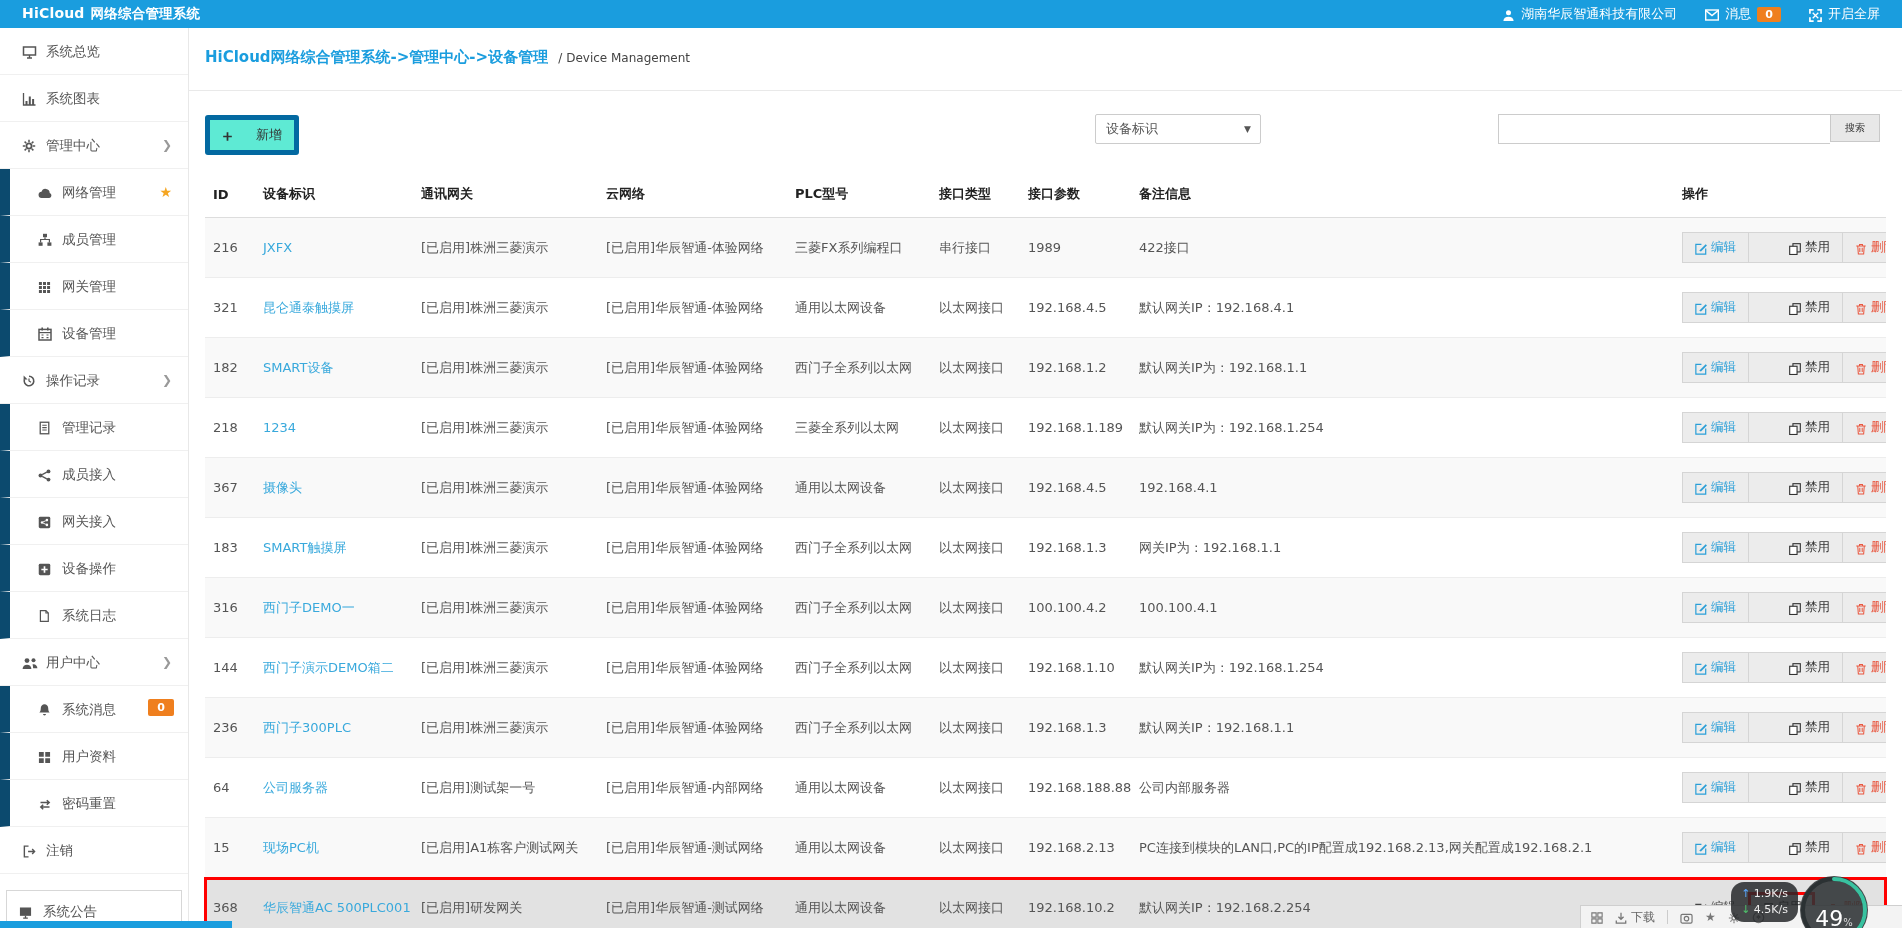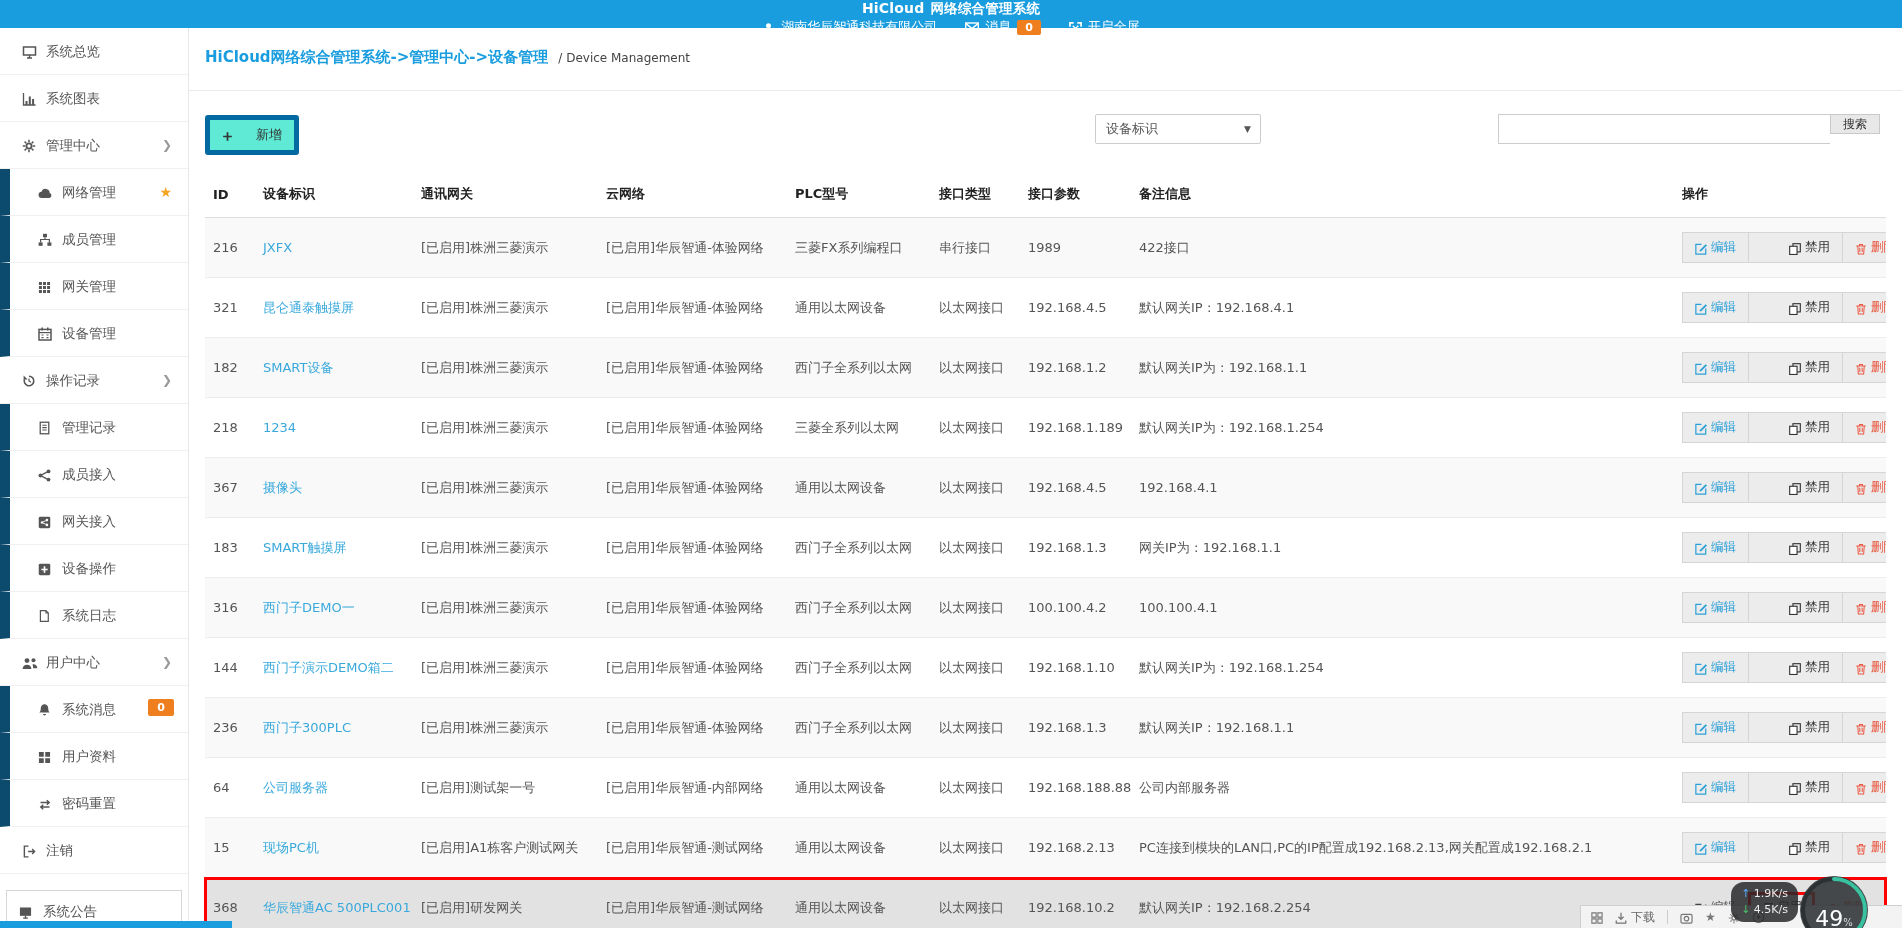--- a/index.html
+++ b/index.html
@@ -2,21 +2,21 @@
 <html style="--accent: #1a9dde; --badge: #ef7f1e; --link: #39a9dc; --danger: #e9573f; --hl: #ff0000; --star: #f5a623; --ring: #39c2a0;"><head>
 <meta charset="utf-8">
 <style>
   * { margin:0; padding:0; box-sizing:border-box; }
   html,body { width:1902px; height:928px; overflow:hidden; background:#fff;
     font-family:"DejaVu Sans","Liberation Sans",sans-serif; font-size:13px; color:#444; }
   svg { vertical-align:middle; }
 
   
   .topbar { height:28px; background:var(--accent); color:#fff; display:flex;
-    align-items:center; justify-content:space-between; padding:0 22px;flex-direction:column; }
+    align-items:center; justify-content:space-between; padding:0 22px; }
   .brand { font-size:14px; font-weight:bold; letter-spacing:.2px; }
   .brand .suffix { font-weight:bold; font-size:13.5px; margin-left:6px; }
   .top-right { display:flex; align-items:center; gap:28px; font-size:13px; }
   .top-item { display:flex; align-items:center; gap:6px; cursor:pointer; }
   .badge-msg { background:var(--badge); color:#fff; font-size:11px; padding:1px 8px;
     border-radius:2px; font-weight:bold; }
 
   
   .sidebar { position:fixed; left:0; top:28px; width:189px; bottom:0; background:#fff;
     border-right:1px solid #e8e8e8; z-index:5; }
@@ -45,22 +45,22 @@
   .btn-add { display:inline-flex; align-items:center; gap:23px; background:#5eead4;
     border:5px solid #0369a1; border-radius:3px; padding:6px 12px; color:#333;
     cursor:pointer; font-size:13px; }
   .filter-select { position:absolute; left:906px; top:23px; width:166px; height:30px;
     border:1px solid #ccc; border-radius:2px; background:#fff; line-height:28px;
     padding:0 10px; color:#555; cursor:pointer; }
   .filter-select .caret { position:absolute; right:9px; font-size:9px; color:#555; }
   .searchbox { position:absolute; right:22px; top:23px; display:flex; }
   .searchbox input { width:332px; height:30px; border:1px solid #ccc; border-right:none;
     padding:0 8px; font-size:13px; outline:none; }
-  .searchbox .btn-search { width:50px; height:20px; background:#e8e8e8; border:1px solid #c9c9c9;
-    color:#333; font-size:12px; cursor:pointer; }
+  .searchbox .btn-search { width:50px; height:28px; background:#e8e8e8; border:1px solid #c9c9c9;
+    color:#333; font-size:10px; cursor:pointer; }
 
   
   table { border-collapse:collapse; margin:0 16px; width:calc(100% - 32px); table-layout:fixed; }
   th { text-align:left; font-size:13px; color:#222; font-weight:bold; padding:16px 8px 14px;
     border-bottom:1px solid #ddd; white-space:nowrap; }
   td { padding:14px 8px; font-size:13px; color:#555; white-space:nowrap; overflow:hidden;
     border-bottom:1px solid #ededed; }
   tbody tr:nth-child(odd) { background:#f9f9f9; }
   td a { color:var(--link); text-decoration:none; cursor:pointer; }
   .c-id{width:50px;} .c-name{width:158px;} .c-gw{width:185px;} .c-net{width:189px;}

